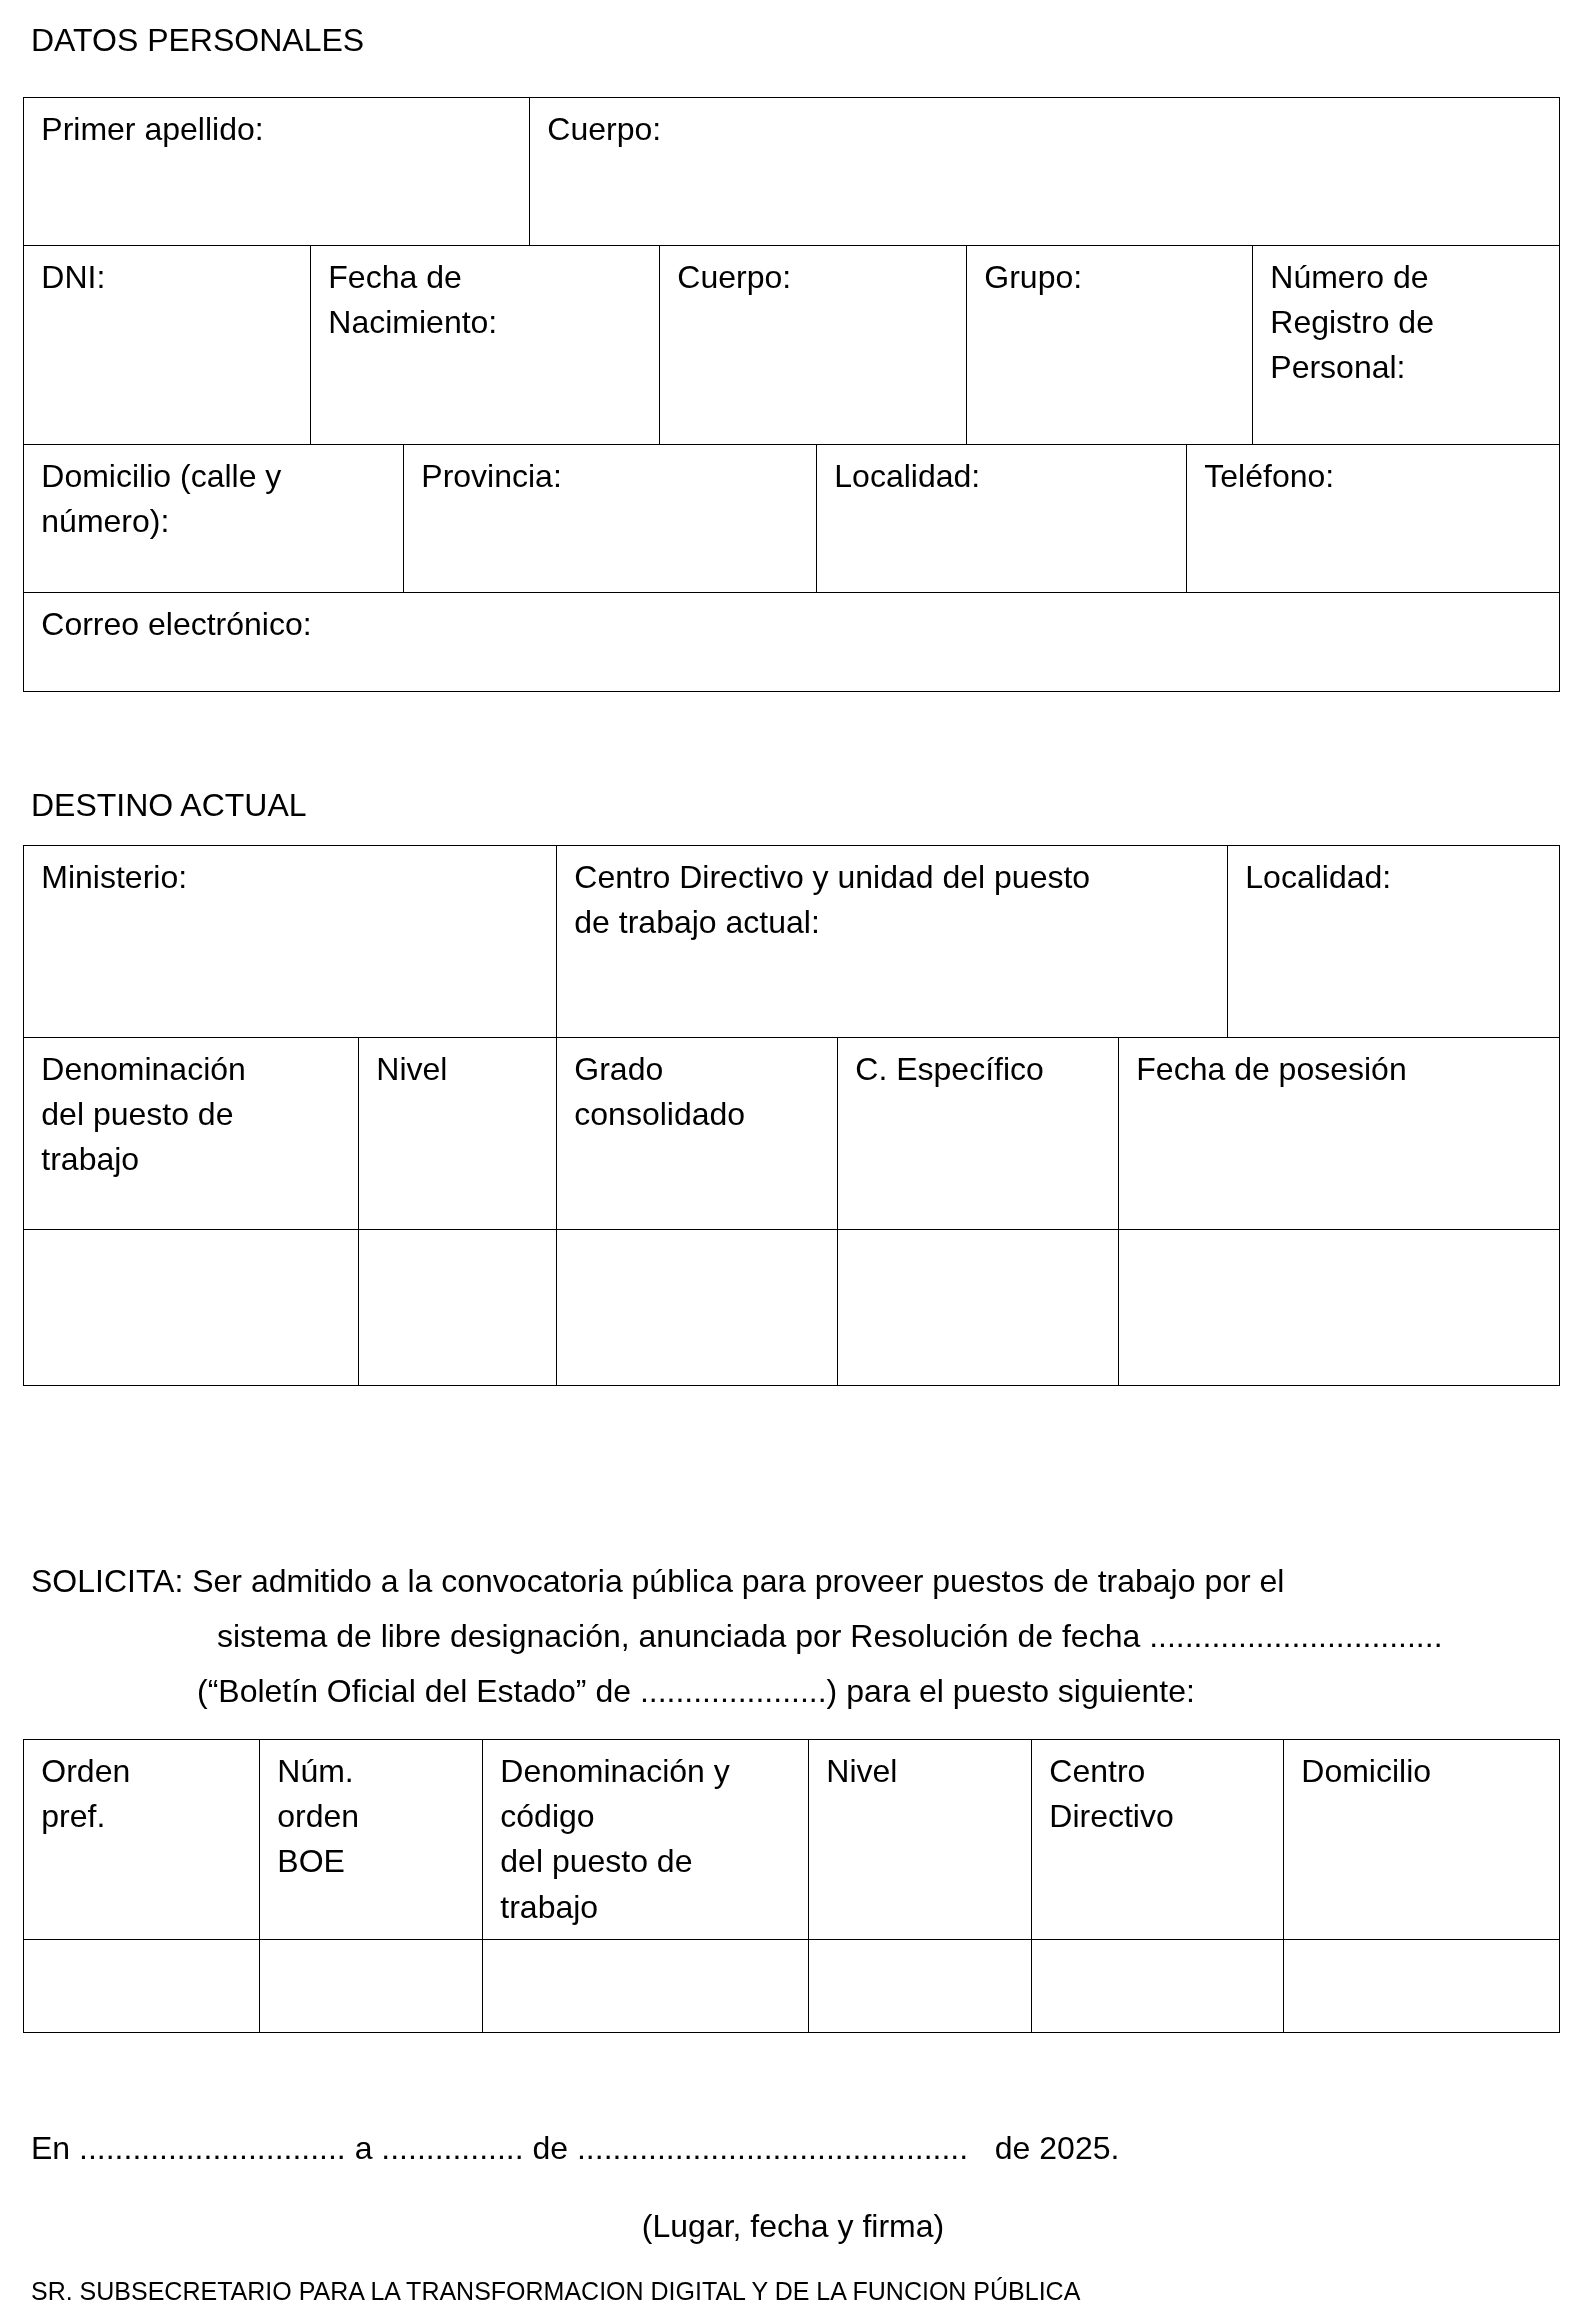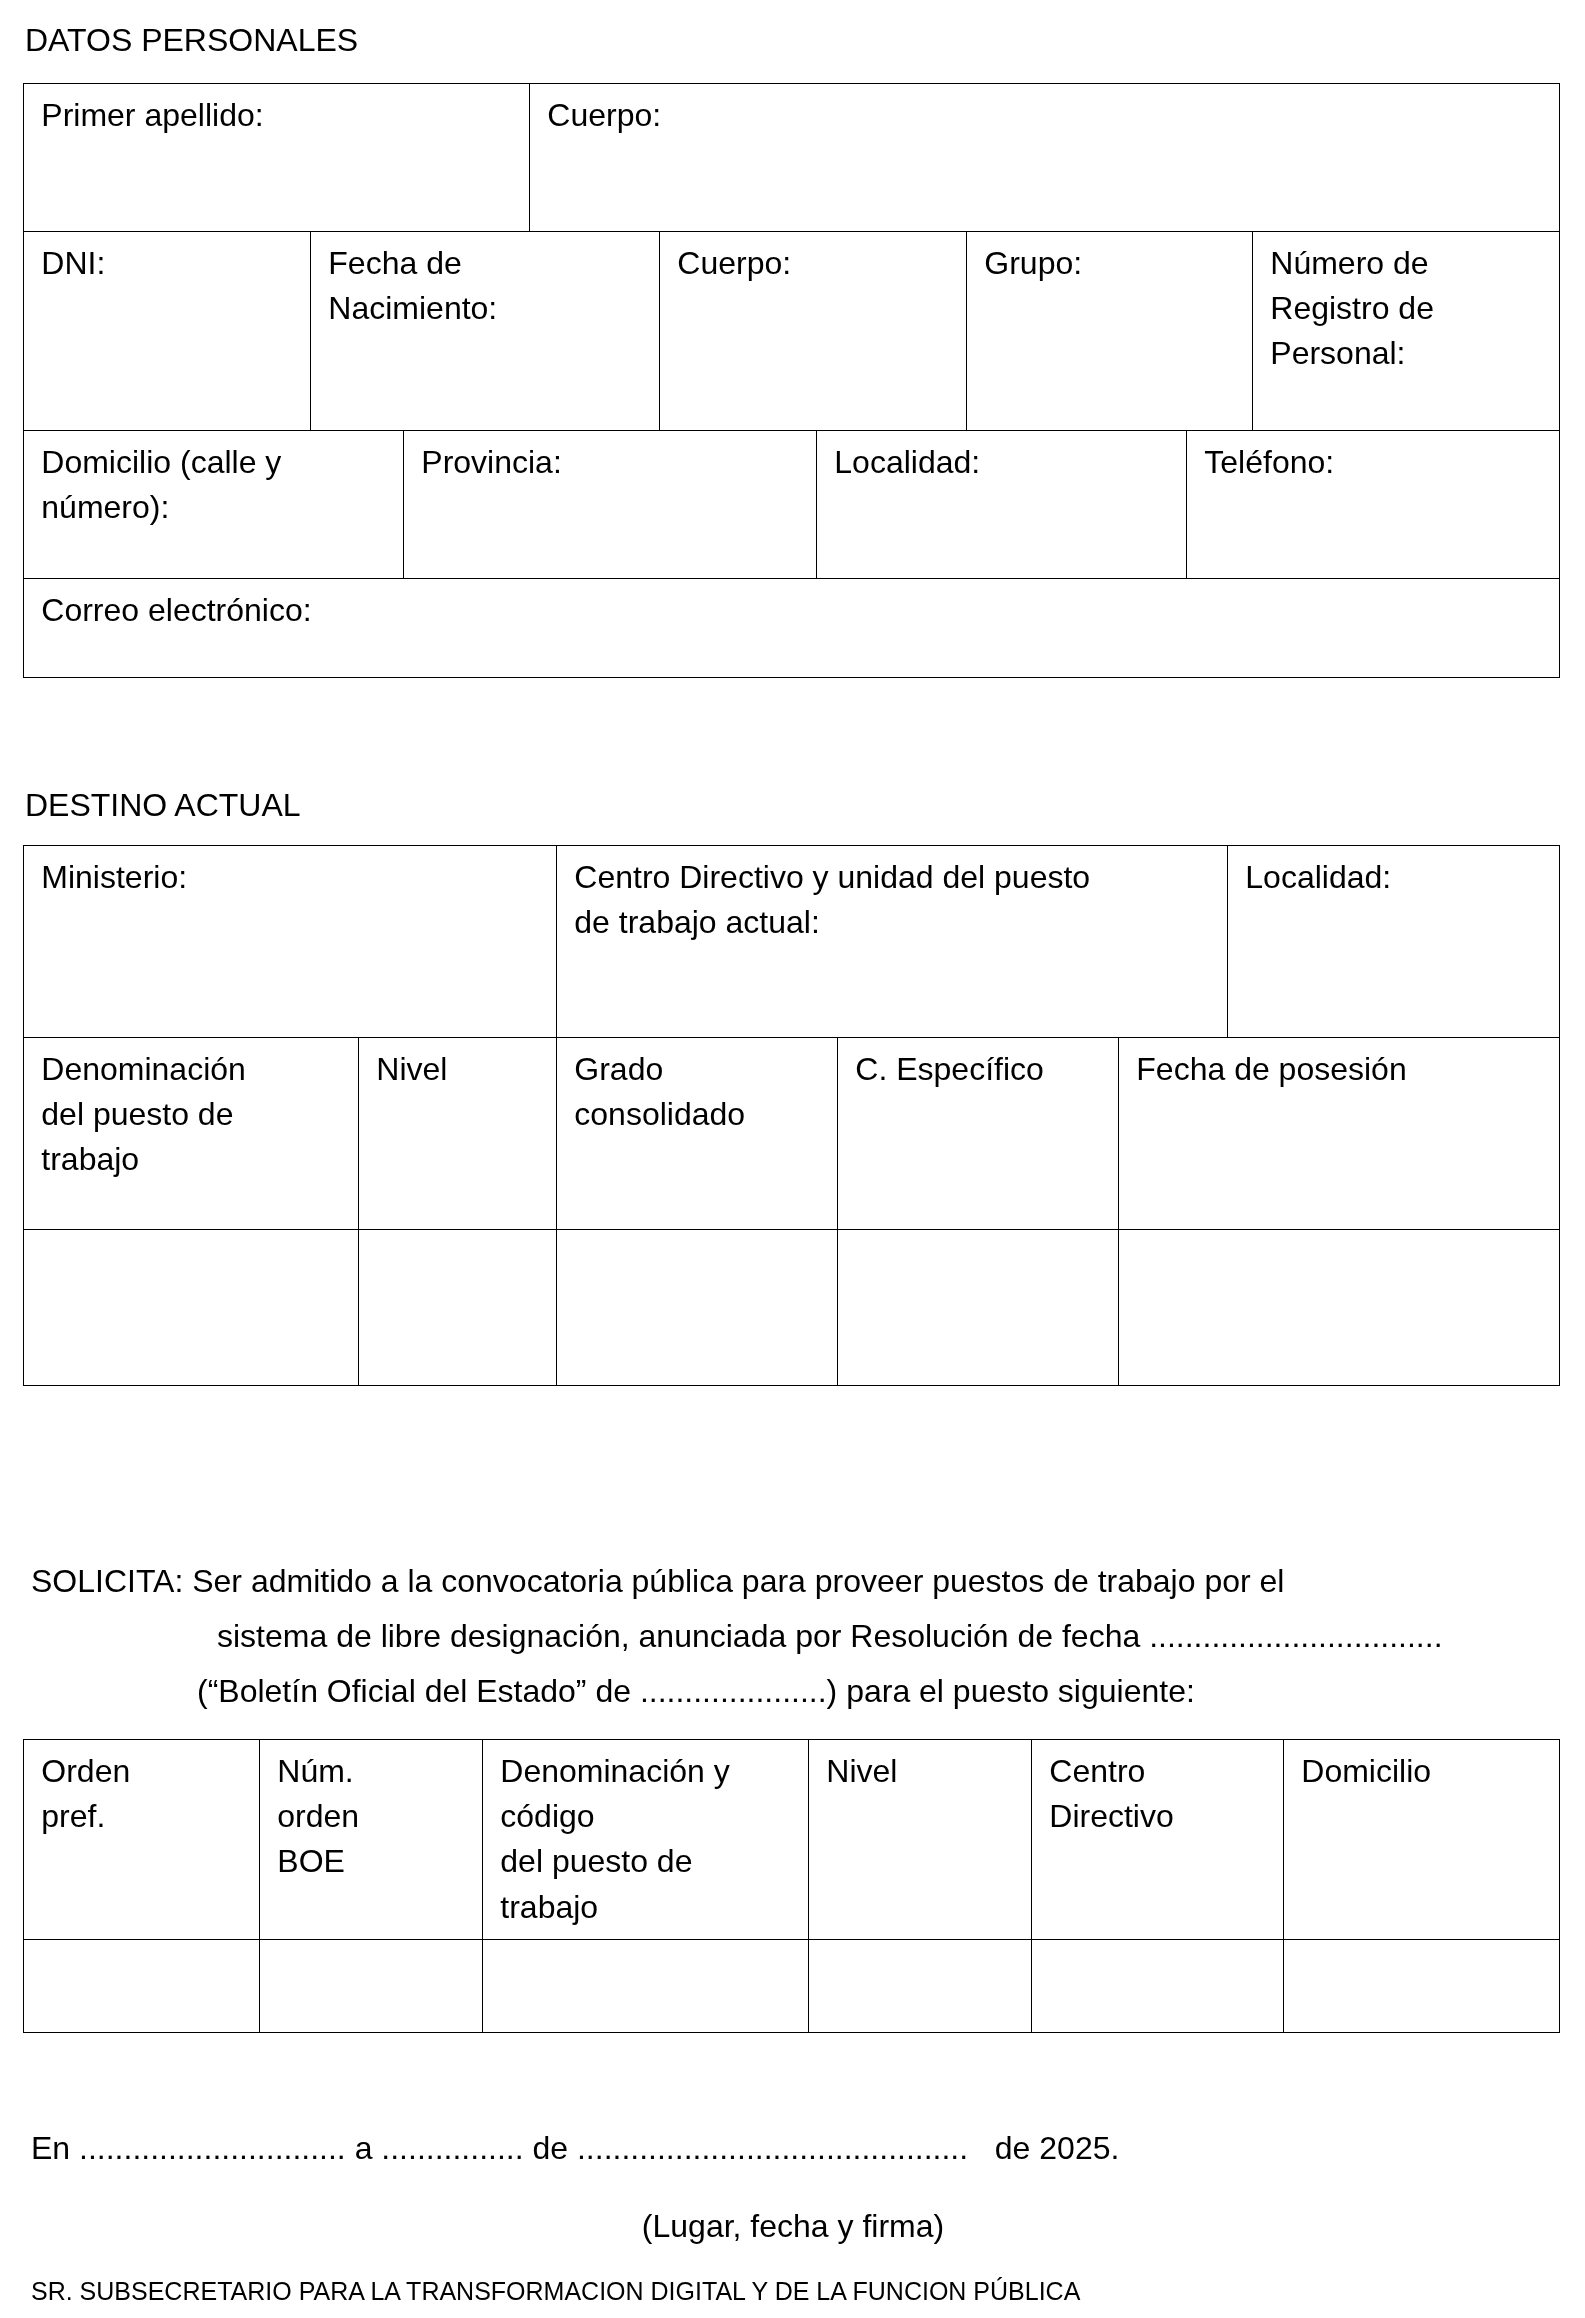--- a/index.html
+++ b/index.html
@@ -4,21 +4,21 @@
 <style>
   * { box-sizing: border-box; }
   html, body { margin: 0; padding: 0; }
   body {
     width: 1586px; height: 2319px;
     background: #ffffff; color: #000000;
     font-family: "Liberation Sans", "DejaVu Sans", sans-serif;
     font-size: 32px;
   }
   .page { position: relative; width: 1586px; height: 2319px; overflow: hidden; background:#fff; }
-  .heading { position: absolute; left: 25px; white-space: pre; text-align: right; }
+  .heading { position: absolute; left: 31px; white-space: pre; text-align: right; }
   .tbl { position: absolute; left: 23px; width: 1537px; border: 1.7px solid #000; }
   .trow { display: flex; border-bottom: 1.7px solid #000; align-items: stretch; }
   .trow:last-child { border-bottom: none; }
   .tcell {
     border-right: 1.7px solid #000;
     padding: 8.6px 17.3px;
     line-height: 1.42;
     white-space: pre-line;
     overflow: hidden;
     flex: 0 0 auto;
@@ -32,21 +32,21 @@
   .signature { position: absolute; left: 0; top: 2208px; width: 1586px; text-align: center; }
   .addressee { position: absolute; left: 31px; top: 2277px; font-size: 25px; white-space: pre; }
 </style>
 </head>
 <body>
 
 <div class="page">
 
   <div class="heading" style="top:22.4px">DATOS PERSONALES</div>
 
-  <div class="tbl" style="top:83px">
+  <div class="tbl" style="top:97px">
     <div class="trow" style="height:148px">
       <div class="tcell" style="width:506px">Primer apellido:</div>
       <div class="tcell">Cuerpo:</div>
     </div>
     <div class="trow" style="height:199px">
       <div class="tcell" style="width:287px">DNI:</div>
       <div class="tcell" style="width:349px">Fecha de
 Nacimiento:</div>
       <div class="tcell" style="width:307px">Cuerpo:</div>
       <div class="tcell" style="width:286px">Grupo:</div>

